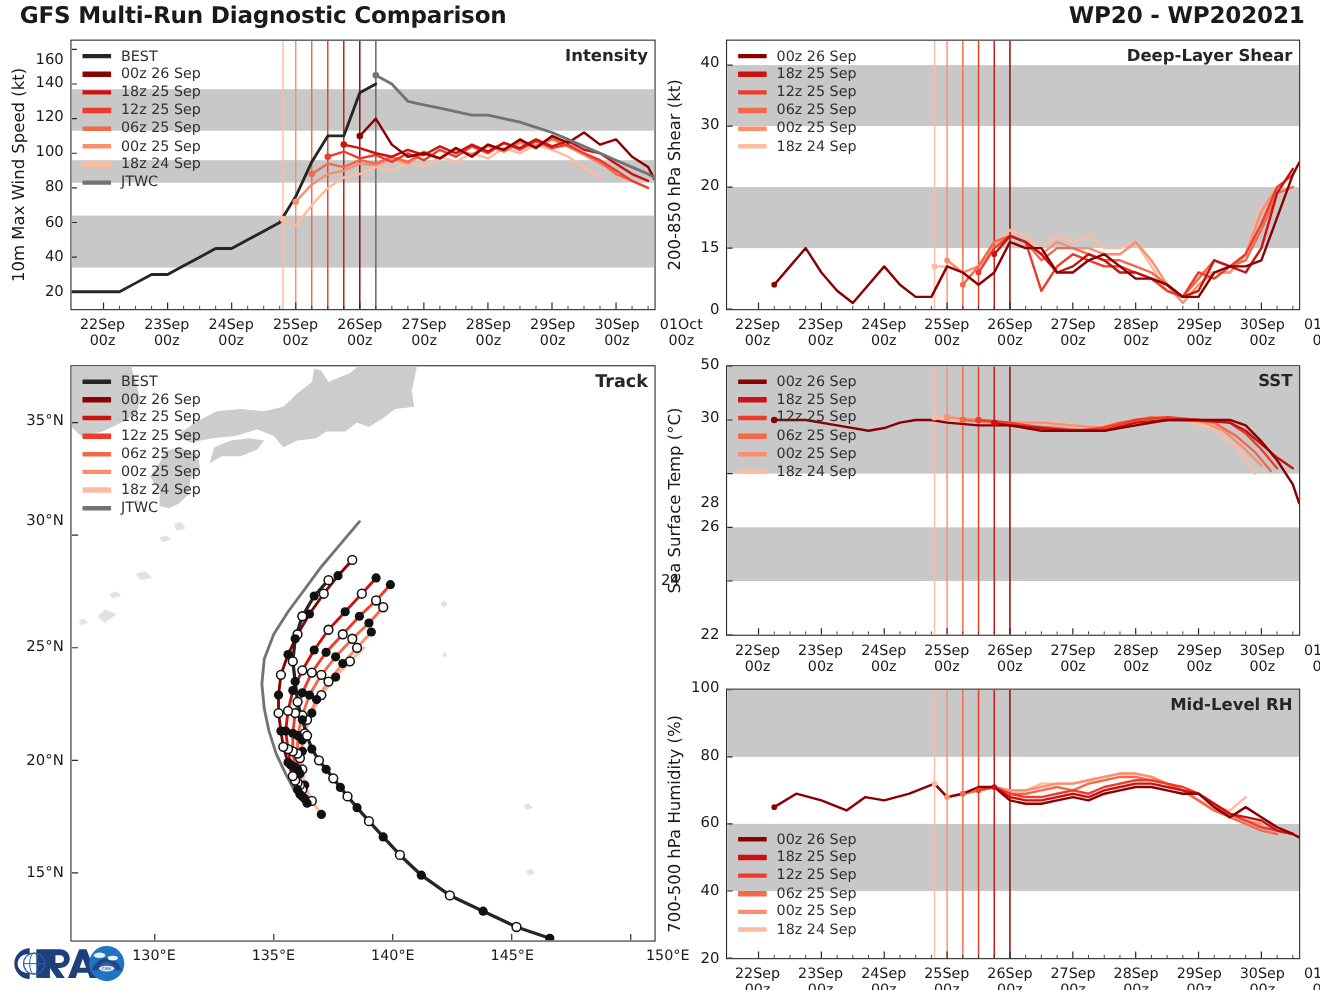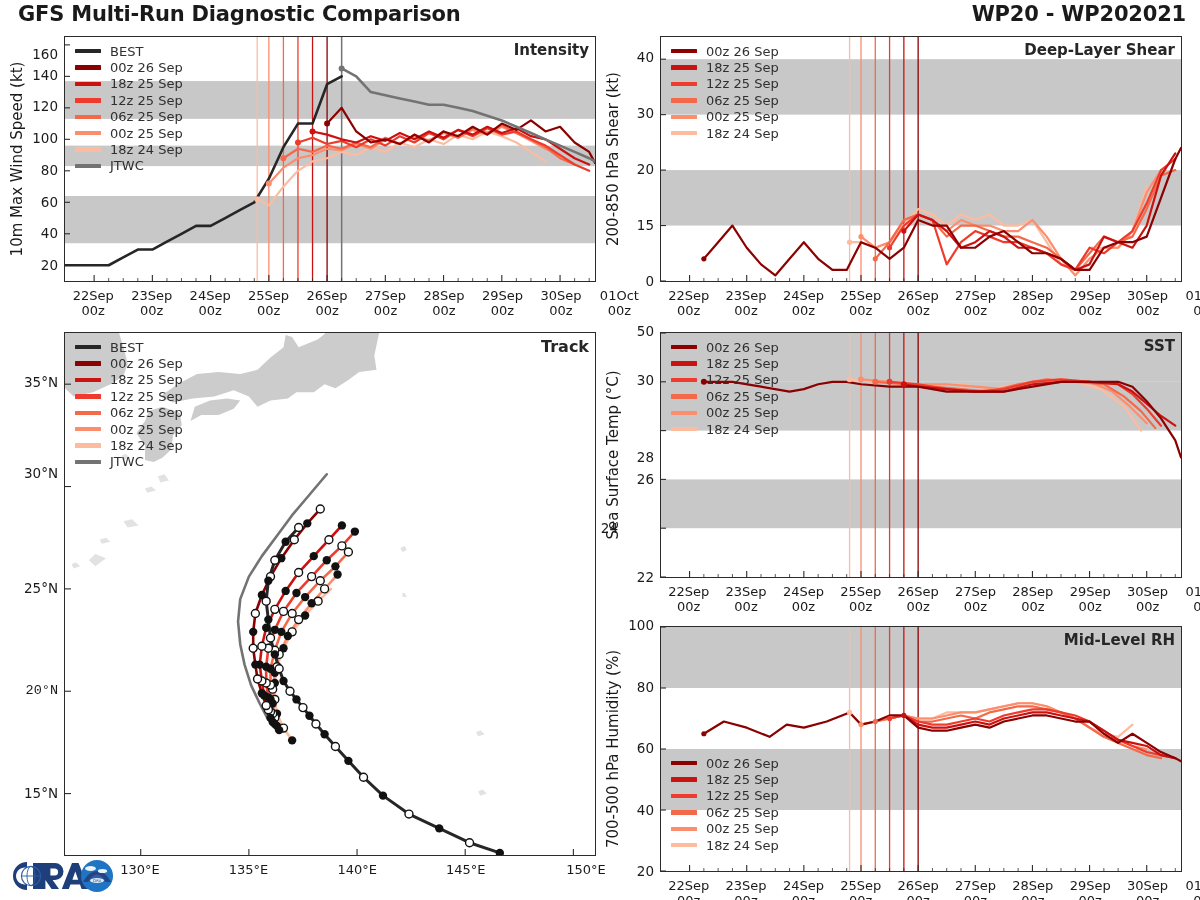--- a/index.html
+++ b/index.html
@@ -778,23 +778,23 @@
       <div>00z</div>
     </div>
     <div class="ylab" style="left: 8px; top: 159px; transform: rotate(-90deg) translate(-50%, 0px);">10m Max Wind Speed (kt)</div>
     <div class="ylab" style="left: 604px; top: 159px; transform: rotate(-90deg) translate(-50%, 0px);">200-850 hPa Shear (kt)</div>
     <div class="ylab" style="left: 604px; top: 455px; transform: rotate(-90deg) translate(-50%, 0px);">Sea Surface Temp (°C)</div>
     <div class="ylab" style="left: 604px; top: 749px; transform: rotate(-90deg) translate(-50%, 0px);">700-500 hPa Humidity (%)</div>
     <div class="xtick" style="left: 106px; top: 862px; width: 68px;">130°E</div>
     <div class="xtick" style="left: 214.571px; top: 862px; width: 68px;">135°E</div>
     <div class="xtick" style="left: 323.143px; top: 862px; width: 68px;">140°E</div>
     <div class="xtick" style="left: 431.714px; top: 862px; width: 68px;">145°E</div>
-    <div class="xtick" style="left: 552px; top: 862px; width: 68px;">150°E</div>
+    <div class="xtick" style="left: 573px; top: 862px; width: 68px;">150°E</div>
     <div class="ytick" style="left: 6px; top: 785.353px; width: 52px;">15°N</div>
-    <div class="ytick" style="left: 6px; top: 682.608px; width: 52px; font-family: Liberation Mono, monospace;">20°N</div>
+    <div class="ytick" style="left: 6px; top: 682.608px; width: 52px;">20°N</div>
     <div class="ytick" style="left: 6px; top: 579.863px; width: 52px;">25°N</div>
     <div class="ytick" style="left: 6px; top: 465px; width: 52px;">30°N</div>
     <div class="ytick" style="left: 6px; top: 374.373px; width: 52px;">35°N</div>
   </div>
 
 <div id="cira">
   <svg viewBox="0 0 108 40" width="108" height="40">
     <g fill="#1f3f7a">
       <path d="M21 6 A14 14 0 1 0 21 34 L21 28 A8.4 8.4 0 1 1 21 12 Z"></path>
       <rect x="27" y="7" width="6.4" height="26"></rect>

